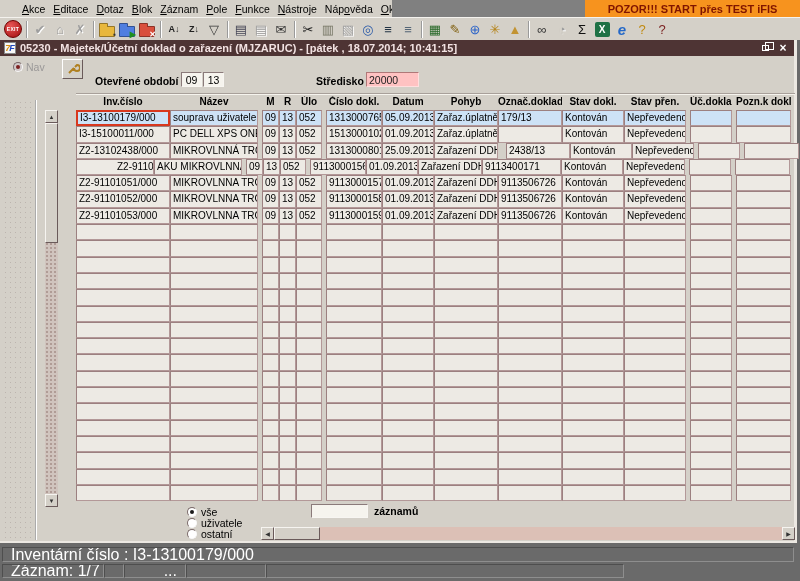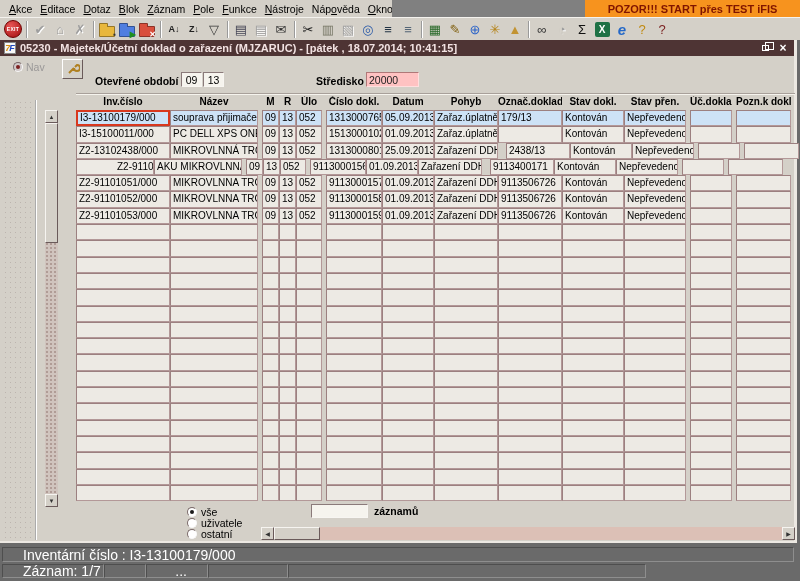--- a/index.html
+++ b/index.html
@@ -1,20 +1,20 @@
 <!DOCTYPE html>
 <html><head>
 <meta charset="utf-8">
 <style>
   *{margin:0;padding:0;box-sizing:border-box}
   html,body{width:800px;height:581px}
   body{position:relative;font-family:"Liberation Sans",sans-serif;background:#6a6a6a;overflow:hidden;font-size:11px}
 
   
-  #menubar{position:absolute;left:0;top:0;width:392px;height:17px;background:#d4d0c8;display:flex;align-items:center;padding-left:5px}
+  #menubar{position:absolute;left:0;top:0;width:392px;height:17px;background:#d4d0c8;display:flex;align-items:center;padding-left:18px}
   .menu-item{font-size:10.5px;color:#000;padding:1px 4px;white-space:nowrap;cursor:default}
   #mdi-gap{position:absolute;left:392px;top:0;width:193px;height:17px;background:#808080}
   #banner{position:absolute;left:585px;top:0;width:215px;height:17px;background:#f7931e;color:#801500;font-weight:bold;font-size:11px;display:flex;align-items:center;justify-content:center;white-space:nowrap}
   #toolbar{position:absolute;left:0;top:17px;width:800px;height:23px;background:#d4d0c8;border-top:1px solid #f4f2ee;display:flex;align-items:center;padding-left:3px}
   .tbi{width:20px;height:19px;display:flex;align-items:center;justify-content:center;font-size:13px;flex:0 0 auto;position:relative}
   .tbi.dis{color:#9e9e9e;text-shadow:1px 1px 0 #fff}
   .tb-sep{width:7px;height:17px;flex:0 0 auto;position:relative}
   .tb-sep::before{content:"";position:absolute;left:3px;top:0;width:1px;height:17px;background:#9a9a9a;box-shadow:1px 0 0 #fff}
   .tb-exit{width:18px;height:18px;border-radius:50%;background:radial-gradient(circle at 35% 30%,#e85555,#a00d0d);border:1px solid #6d0000;color:#fff;font-size:5px;font-weight:bold;display:flex;align-items:center;justify-content:center;letter-spacing:.3px}
   .tb-folder{width:16px;height:11px;margin-top:4px;border-radius:1px;position:relative;border:1px solid rgba(0,0,0,.35)}
@@ -72,21 +72,21 @@
   #hsb-right{margin-left:auto}
 
   
   .filter-row{position:absolute;display:flex;align-items:center;gap:4px;height:11px}
   .filter-row .lbl2{font-size:10.5px;color:#000;white-space:nowrap}
   #count-input{left:311px;top:464px;width:57px;height:14px}
   #count-label{left:374px;top:465px}
 
   
   #statusbar{position:absolute;left:0;top:543px;width:800px;height:38px;background:#6a6a6a}
-  .st-box{border:1px solid;border-color:#4e4e4e #8e8e8e #8e8e8e #4e4e4e;color:#fff;font-size:14px;display:flex;align-items:center;padding:0 20px;white-space:nowrap;overflow:hidden;flex:0 0 auto}
+  .st-box{border:1px solid;border-color:#4e4e4e #8e8e8e #8e8e8e #4e4e4e;color:#fff;font-size:16px;display:flex;align-items:center;padding:0 8px;white-space:nowrap;overflow:hidden;flex:0 0 auto}
   #st-line1{position:absolute;left:2px;top:4px;width:792px;height:15px}
   #st-line2{position:absolute;left:2px;top:21px;width:792px;height:14px;display:flex}
 </style>
 </head>
 <body>
 
 <div id="menubar">
     <span class="menu-item"><u>A</u>kce</span>
     <span class="menu-item"><u>E</u>ditace</span>
     <span class="menu-item"><u>D</u>otaz</span>
@@ -206,21 +206,21 @@
       <span class="th" style="width: 62px;">Stav dokl.</span>
       <span class="th" style="width: 62px;">Stav přen.</span>
       <span class="gap"></span>
       <span class="th" style="width: 42px;">Úč.doklad</span>
       <span class="gap"></span>
       <span class="th" style="width: 55px;">Pozn.k dokl.</span>
     </div>
   <div id="rows">
       <div class="row sel">
         <span class="cell cur" style="width: 94px;">I3-13100179/000</span>
-        <span class="cell" style="width: 88px;">souprava přijimače</span>
+        <span class="cell" style="width: 88px;">souprava uživatele</span>
         <span class="gap"></span>
         <span class="cell" style="width: 17px;">09</span>
         <span class="cell" style="width: 17px;">13</span>
         <span class="cell" style="width: 26px;">052</span>
         <span class="gap"></span>
         <span class="cell" style="width: 56px; text-align: right;">1313000765</span>
         <span class="cell" style="width: 52px;">05.09.2013</span>
         <span class="cell" style="width: 64px;">Zařaz.úplatně nat</span>
         <span class="cell" style="width: 64px;">179/13</span>
         <span class="cell" style="width: 62px;">Kontován</span>
@@ -272,21 +272,21 @@
         <span class="cell" style="width: 78px; padding-left: 40px;">Z2-91101050/000</span>
         <span class="cell" style="width: 88px;">AKU MIKROVLNNA</span>
         <span class="gap"></span>
         <span class="cell" style="width: 17px;">09</span>
         <span class="cell" style="width: 17px;">13</span>
         <span class="cell" style="width: 26px;">052</span>
         <span class="gap"></span>
         <span class="cell" style="width: 56px; text-align: right;">9113000156</span>
         <span class="cell" style="width: 52px;">01.09.2013</span>
         <span class="cell" style="width: 64px;">Zařazení DDHM</span>
-        <span class="cell" style="width: 64px; margin-left: 8px;">9113400171</span>
+        <span class="cell" style="width: 79px;">9113400171</span>
         <span class="cell" style="width: 62px;">Kontován</span>
         <span class="cell" style="width: 62px;">Nepřevedeno</span>
         <span class="gap"></span>
         <span class="cell" style="width: 42px;"></span>
         <span class="gap"></span>
         <span class="cell" style="width: 55px;"></span>
       </div>
       <div class="row">
         <span class="cell" style="width: 94px;">Z2-91101051/000</span>
         <span class="cell" style="width: 88px;">MIKROVLNNA TROU</span>

